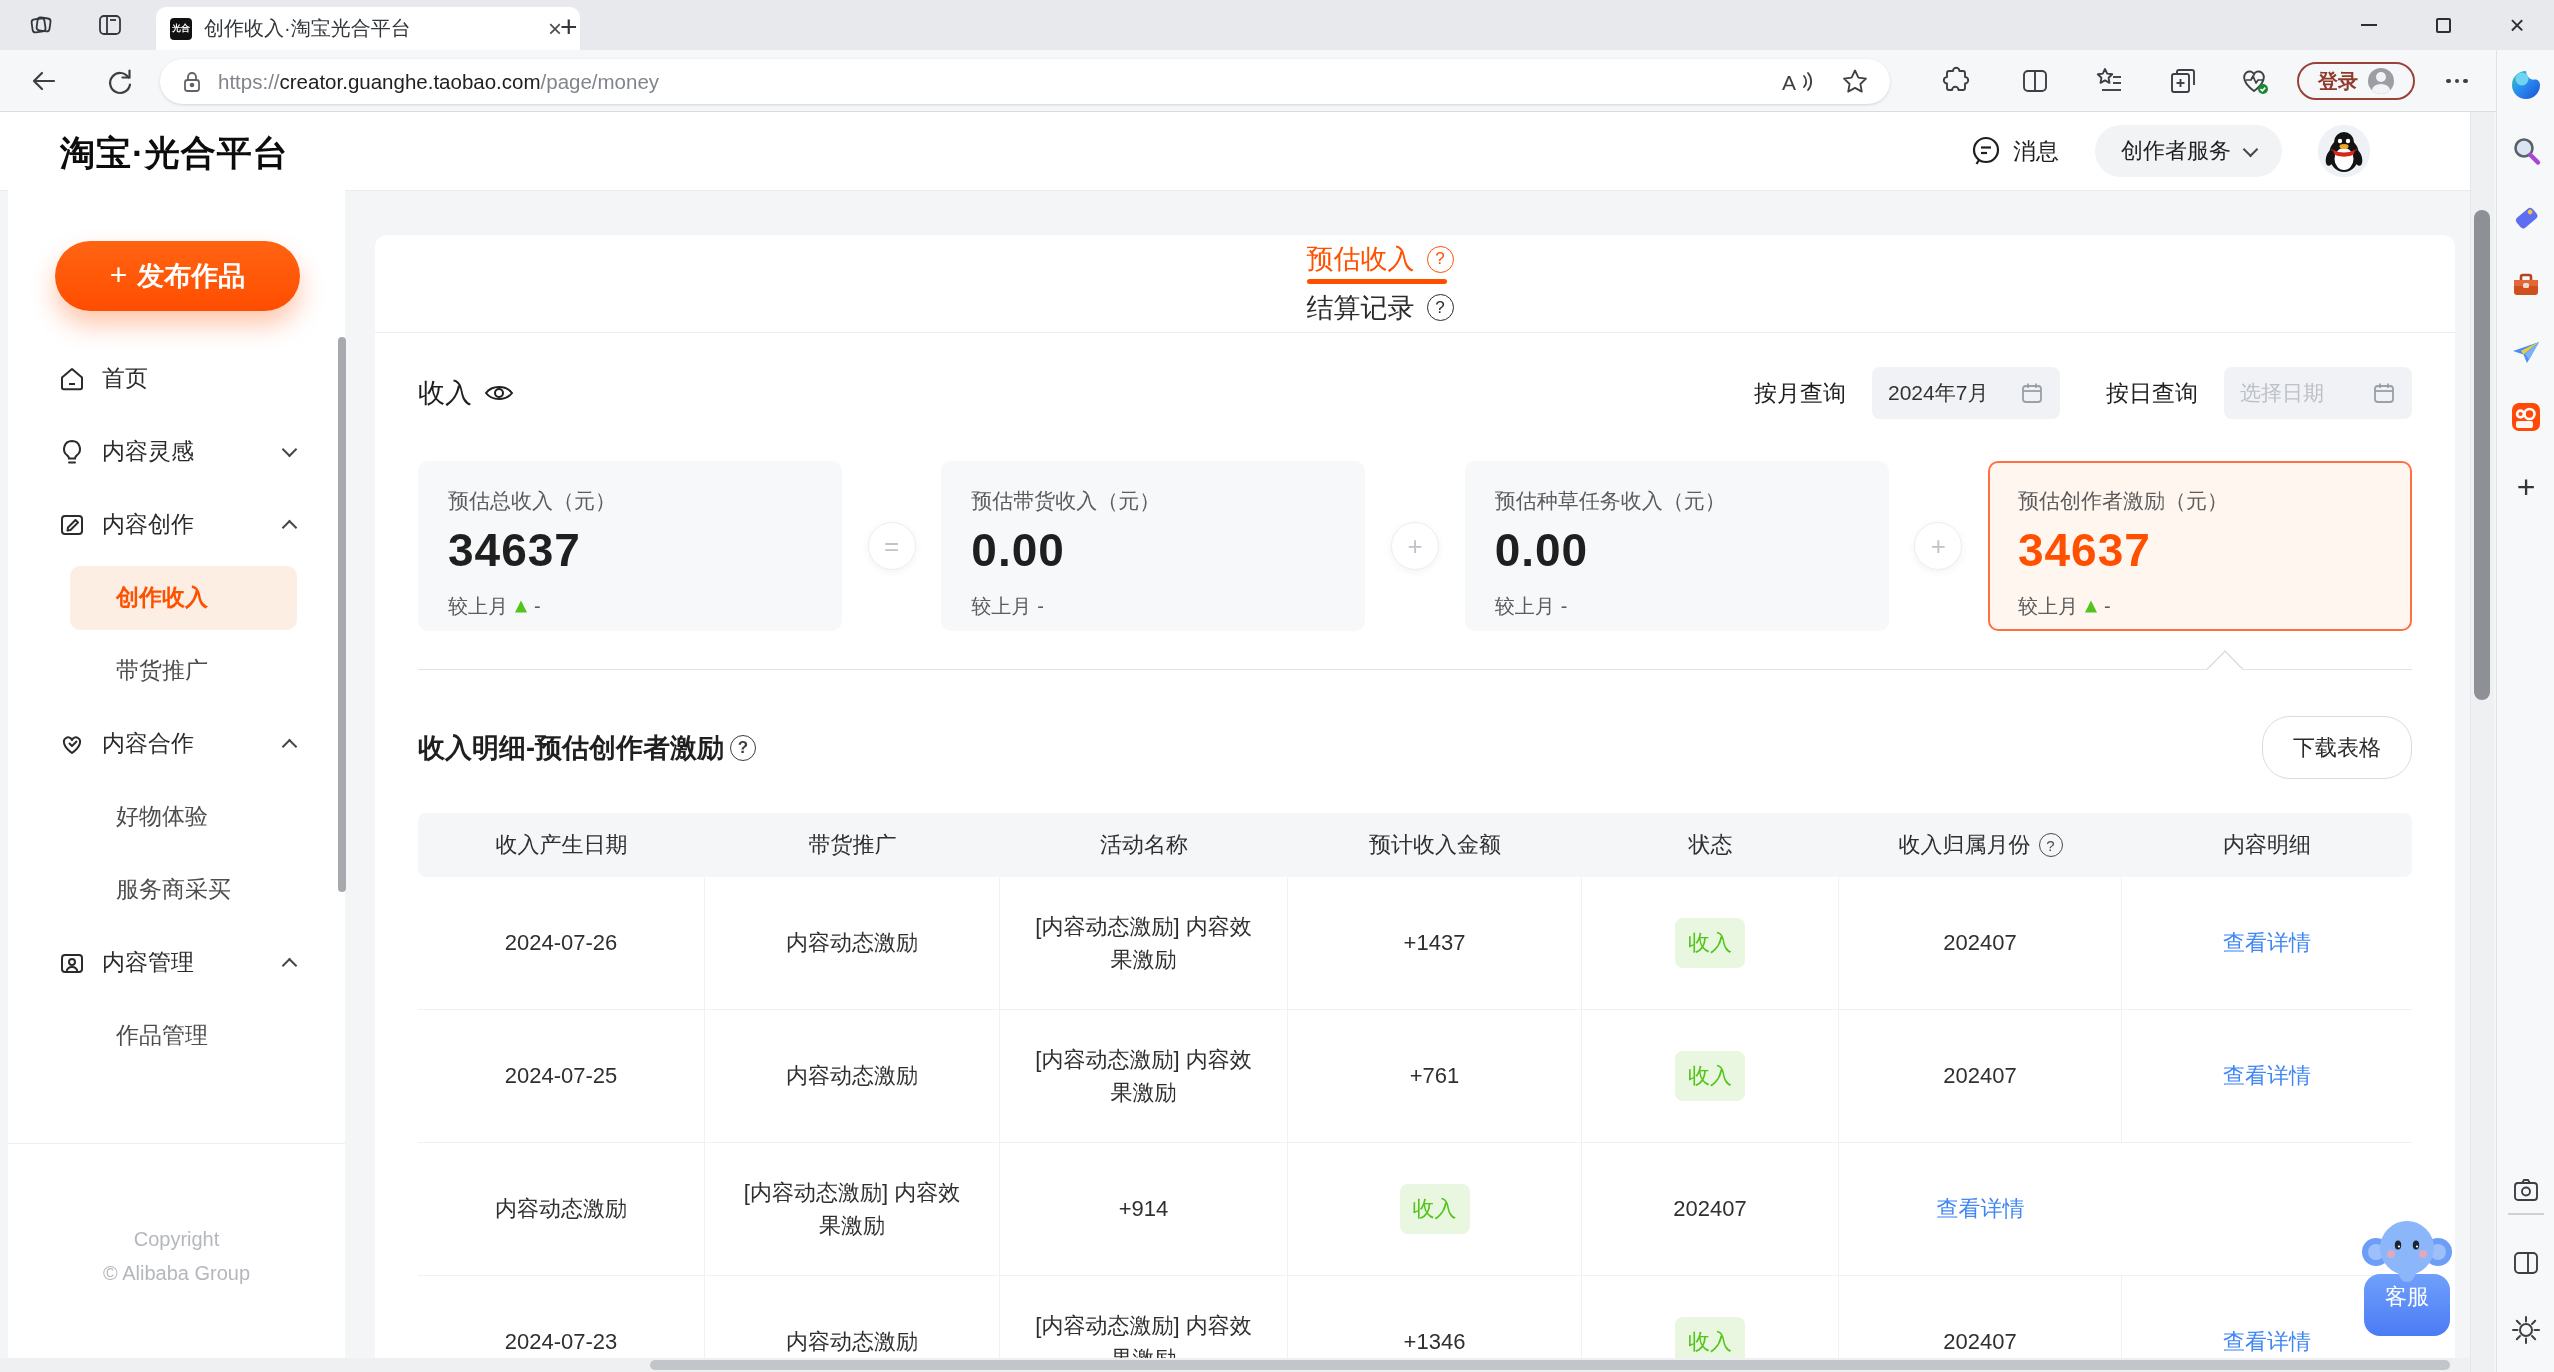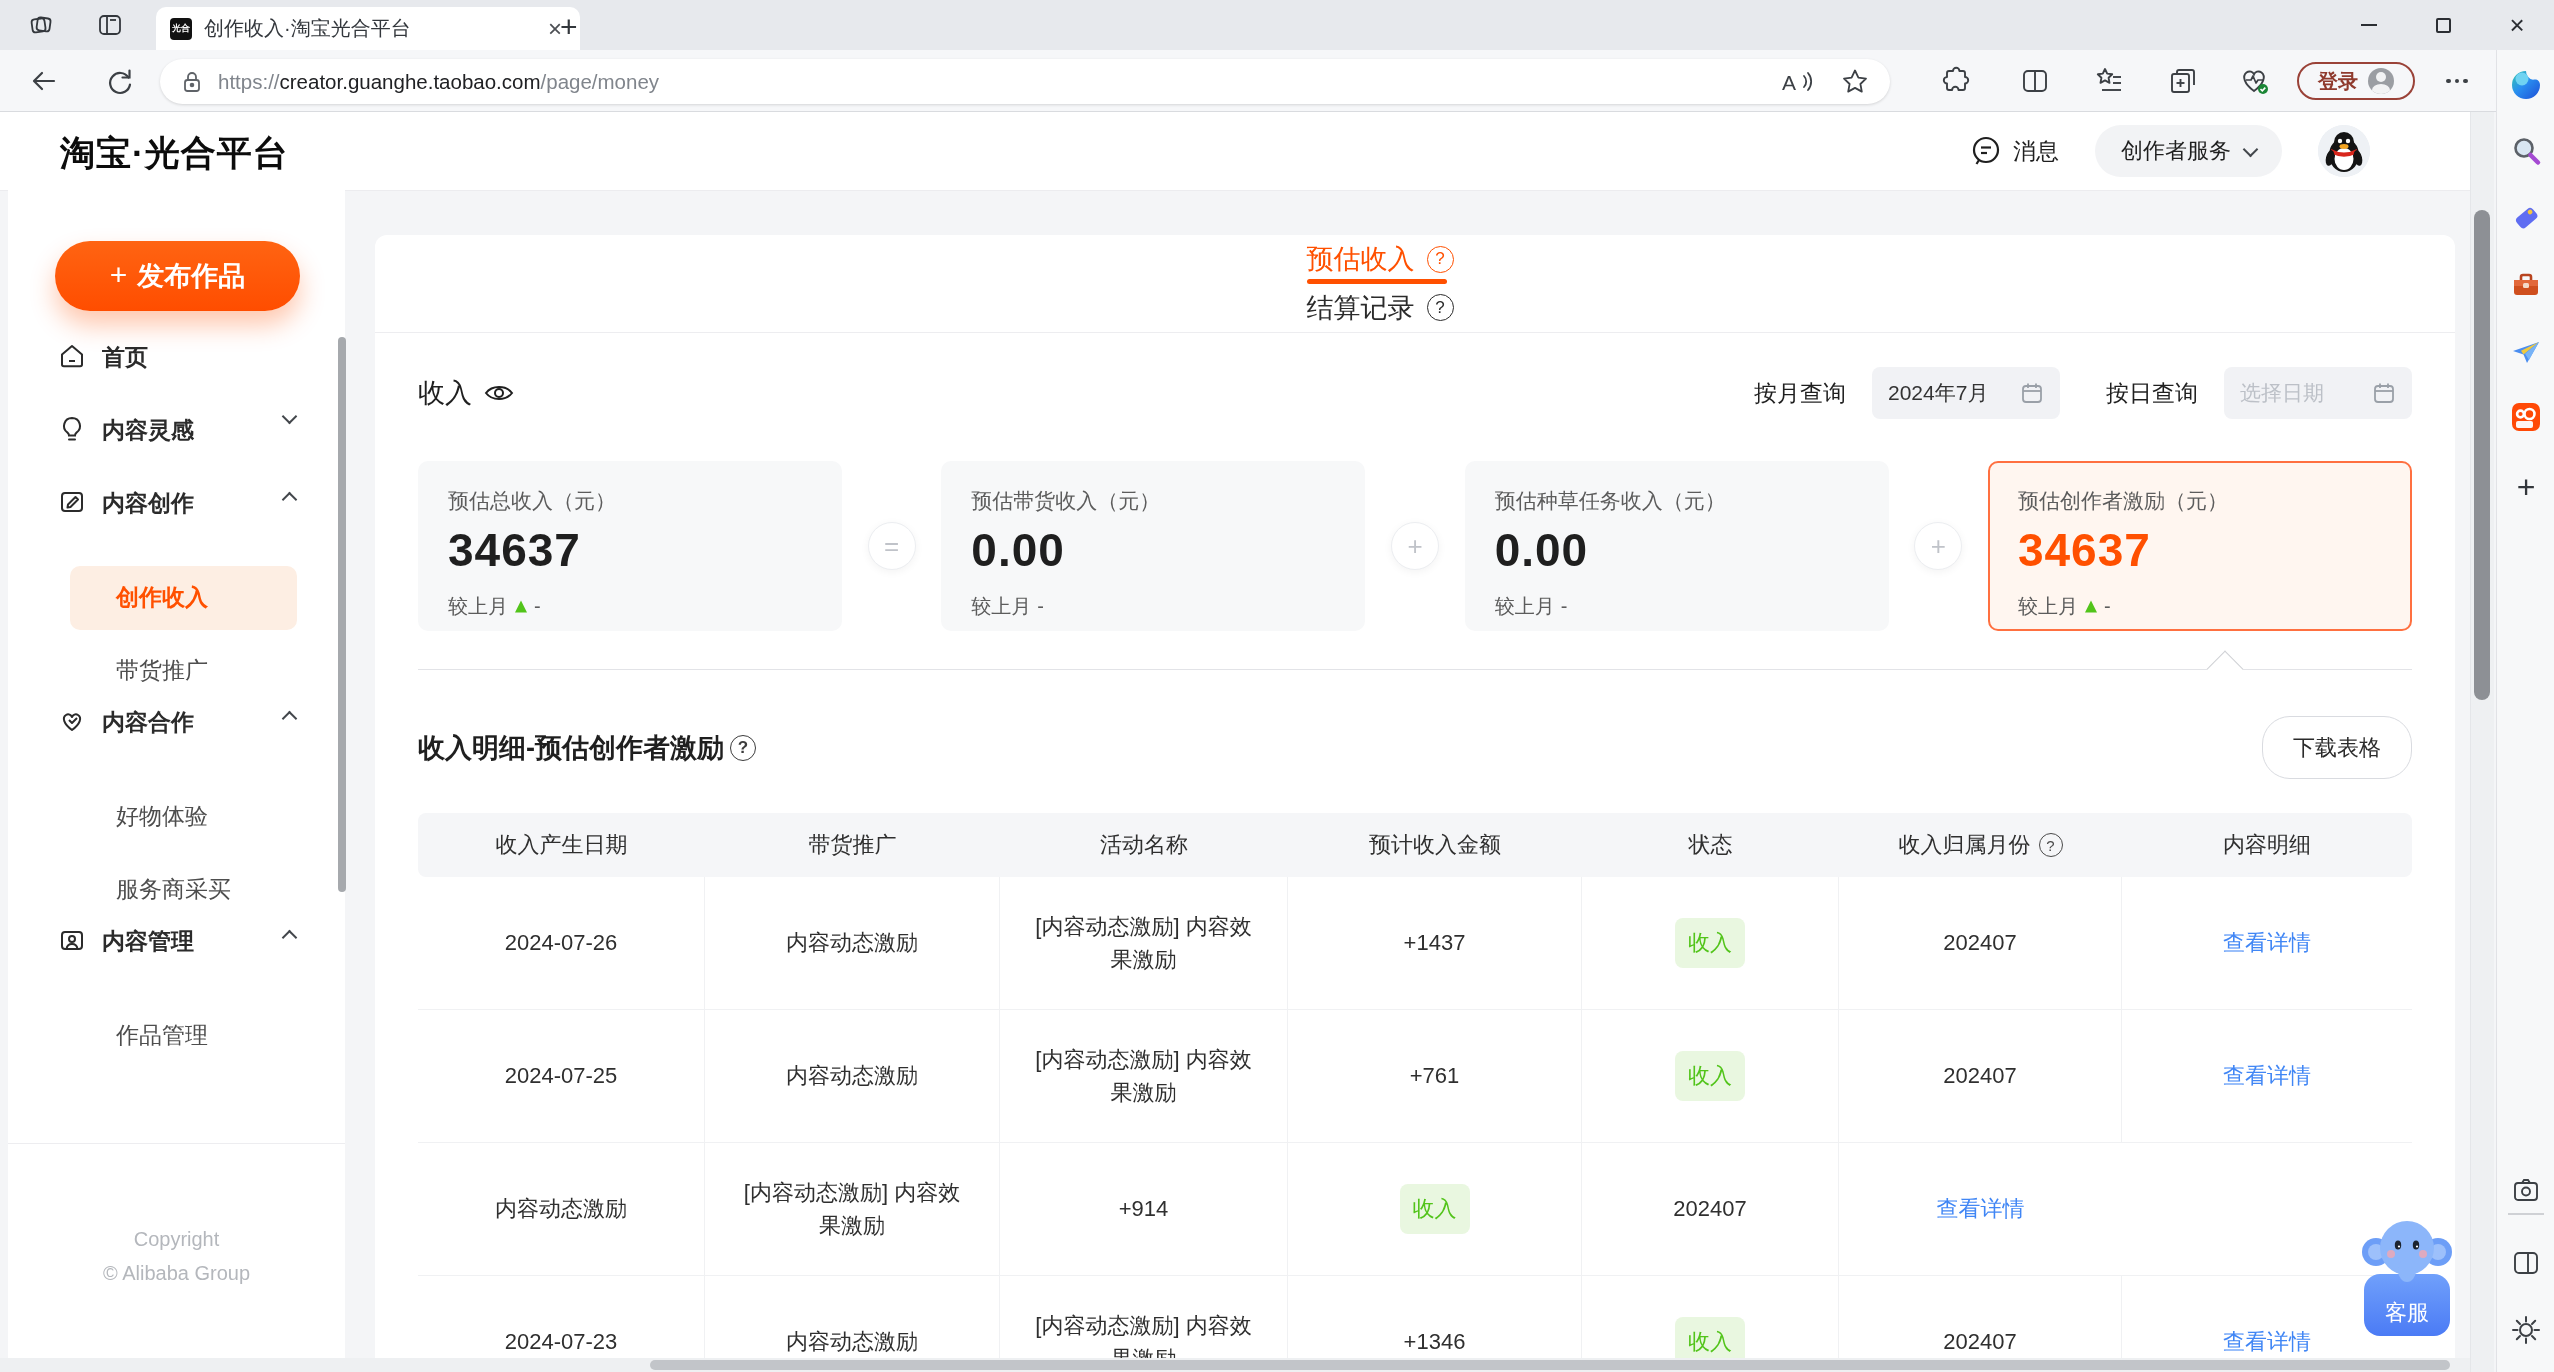--- a/index.html
+++ b/index.html
@@ -59,21 +59,21 @@
   .qq-avatar { width:52px; height:52px; border-radius:50%; background:#e9edf2; overflow:hidden; }
 
   .chev { width:11px; height:11px; border-right:2.2px solid #43474c; border-bottom:2.2px solid #43474c; transform:rotate(45deg); margin-top:-4px; }
   .chev.up { transform:rotate(-135deg); margin-top:6px; }
 
   
   .sidebar { position:absolute; left:8px; top:78px; width:337px; height:1182px; background:#fff; }
   .publish-btn { position:absolute; left:47px; top:51px; width:245px; height:70px; border-radius:35px; background:linear-gradient(180deg,#ff6412,#ff4d00); box-shadow:0 14px 26px rgba(255,80,0,.32); color:#fff; font-size:27px; font-weight:bold; display:flex; align-items:center; justify-content:center; gap:10px; }
   .publish-plus { font-size:30px; font-weight:400; margin-top:-3px; }
   .menu { position:absolute; left:0; top:152px; width:100%; }
-  .menu-item { height:73px; display:flex; padding-left:50px;font-weight:bold; }
+  .menu-item { height:73px; display:flex; align-items:center; padding-left:50px; }
   .mi-icon { width:28px; height:28px; flex:none; }
   .mi-label { margin-left:16px; font-size:23px; color:#2b2b2b; }
   .menu-item .chev { margin-left:auto; margin-right:50px; }
   .menu-sub { height:73px; display:flex; align-items:center; }
   .sub-pill { margin:0 48px 0 62px; flex:1; height:64px; border-radius:10px; display:flex; align-items:center; padding-left:46px; font-size:23px; color:#4e4e4e; }
   .sub-pill.active { background:#fdeee3; color:#ff5000; font-weight:bold; }
   .side-divider { position:absolute; left:0; top:953px; width:100%; border-top:1px solid #ededf0; }
   .sidebar-footer { position:absolute; top:1032px; width:100%; text-align:center; font-size:20px; color:#b4b7bc; line-height:34px; }
   .side-scroll { position:absolute; left:330px; top:147px; width:8px; height:555px; background:#a6a9ad; border-radius:4px; }
 
@@ -118,21 +118,21 @@
   .t-row { display:grid; grid-template-columns:287px 295px 288px 294px 257px 283px 1fr; height:133px; border-bottom:1px solid #f0f1f3; }
   .t-row > div { display:flex; align-items:center; justify-content:center; font-size:22px; color:#2f2f2f; border-right:1px solid #f0f1f3; }
   .t-row > div:last-child { border-right:none; }
   .t-activity { width:100%; }
   .t-activity span { display:block; width:218px; text-align:center; line-height:33px; word-break:break-all; margin:0 auto; }
   .badge-income { background:#e9f7e0; color:#52c41a; font-size:22px; padding:10px 13px; border-radius:8px; }
   .link-detail { color:#4086f5 !important; }
 
   
   .cs-widget { position:absolute; left:2362px; top:1100px; width:90px; height:124px; }
-  .cs-body { position:absolute; left:2px; bottom:0; width:86px; height:62px; border-radius:16px; background:linear-gradient(180deg,#70a0fb,#4b7bf5); color:#fff; font-size:22px; display:flex; align-items:flex-end; justify-content:center; padding-bottom:8px; }
+  .cs-body { position:absolute; left:2px; bottom:0; width:86px; height:62px; border-radius:16px; background:linear-gradient(180deg,#70a0fb,#4b7bf5); color:#fff; font-size:22px; display:flex; align-items:flex-end; justify-content:center; padding-bottom:24px; }
 </style>
 </head>
 <body>
 
 <div class="titlebar">
   <div class="tb-icon" style="left:28px">
     <svg width="26" height="26" viewBox="0 0 26 26" fill="none" stroke="#33373c" stroke-width="1.8">
         <rect x="3" y="7" width="13" height="13" rx="3" transform="rotate(-8 9 13)"></rect>
         <rect x="8" y="6" width="13" height="13" rx="3" transform="rotate(8 15 13)"></rect>
       </svg>

